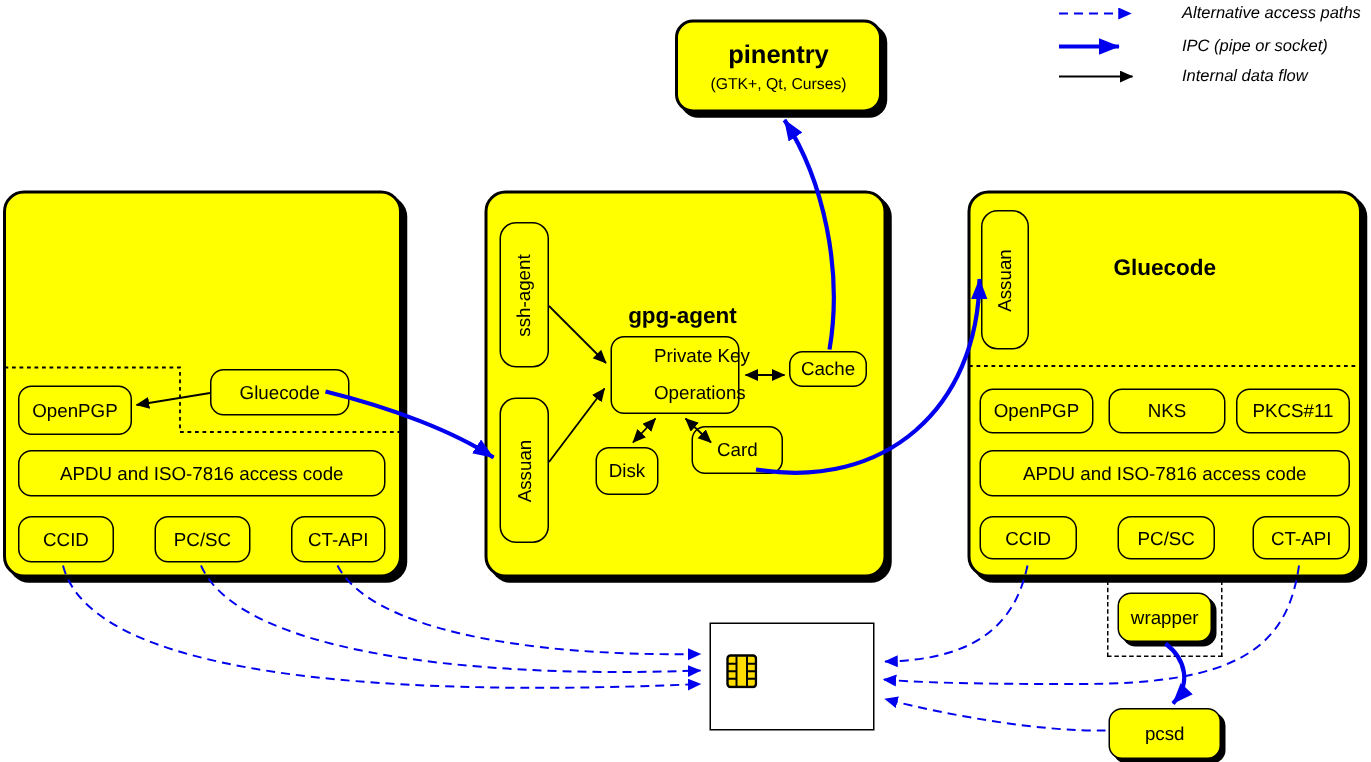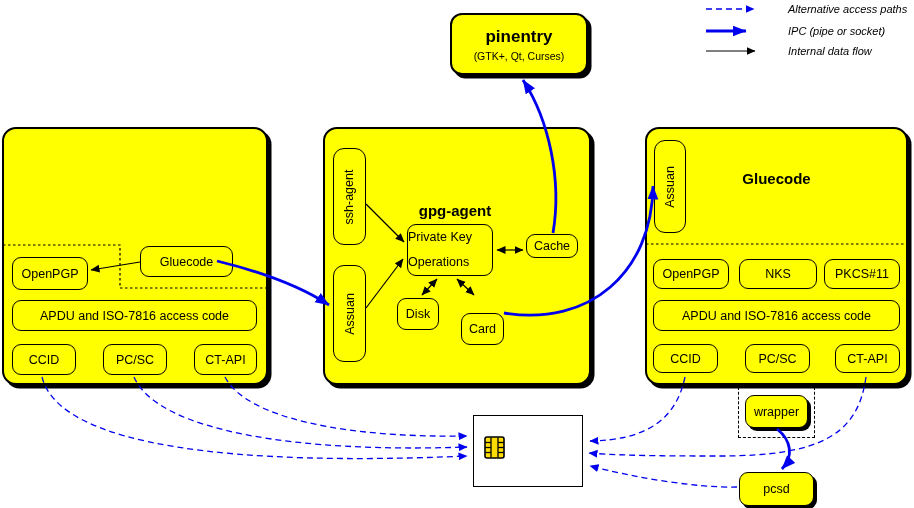--- a/index.html
+++ b/index.html
@@ -26,21 +26,21 @@
   }
   .legend-label { position:absolute; font-size:11px; white-space:nowrap;font-style:italic; }
   #pinentry-box {
     position:absolute; box-sizing:border-box; left:450px; top:13px; width:138px; height:62px;
     background:#ffff00; border:2.5px solid #000; border-radius:12px;
     box-shadow:3.5px 3.5px 0 #000;
     display:flex; flex-direction:column; align-items:center; justify-content:center; gap:3px;
   }
   #pinentry-box .t { font-weight:bold; font-size:17px; }
   #pinentry-box .s { font-size:10.5px; }
-  #pko-box { flex-direction:column; align-items:flex-start; padding-left:0; line-height:2.0; }
+  #pko-box { flex-direction:column; align-items:flex-start; padding-left:28px; line-height:2.0; }
   #smartcard {
     position:absolute; box-sizing:border-box; left:473px; top:415px; width:110px; height:72px;
     background:#ffffff; border:1.7px solid #000;
   }
   #wrapper-dashed {
     position:absolute; box-sizing:border-box; left:738px; top:387px; width:77px; height:51px;
     border:1.7px dashed #000; background:transparent;
   }
   #arrows { position:absolute; left:0; top:0; z-index:50; pointer-events:none; }
   .abs { position:absolute; }
@@ -74,21 +74,21 @@
   </div>
   <div class="node vnode" style="left:333px; top:265px; width:33px; height:97px;">
     <span>Assuan</span>
   </div>
   <div class="node" id="pko-box" style="left:407px; top:224px; width:86px; height:52px;">
     <span>Private Key</span>
     <span>Operations</span>
   </div>
   <div class="node" style="left:526px; top:234px; width:52px; height:24px;">Cache</div>
   <div class="node" style="left:397px; top:298px; width:42px; height:32px;">Disk</div>
-  <div class="node" style="left:461px; top:313px; width:43px; height:32px;">Card</div>
+  <div class="node" style="left:461px; top:284px; width:61px; height:32px;">Card</div>
 
   <div class="node vnode" style="left:654px; top:140px; width:32px; height:93px;">
     <span>Assuan</span>
   </div>
   <div class="node" style="left:653px; top:259px; width:76px; height:30px;">OpenPGP</div>
   <div class="node" style="left:739px; top:259px; width:78px; height:30px;">NKS</div>
   <div class="node" style="left:824px; top:259px; width:76px; height:30px;">PKCS#11</div>
   <div class="node" style="left:653px; top:300px; width:247px; height:31px;">APDU and ISO-7816 access code</div>
   <div class="node" style="left:653px; top:344px; width:65px; height:29px;">CCID</div>
   <div class="node" style="left:745px; top:344px; width:65px; height:29px;">PC/SC</div>

